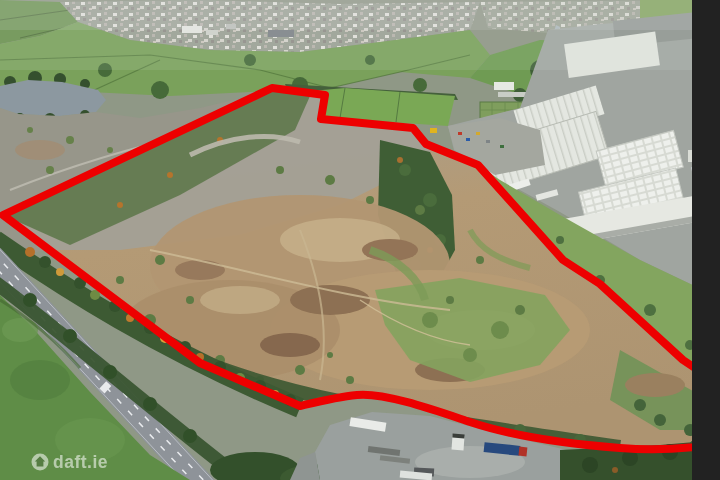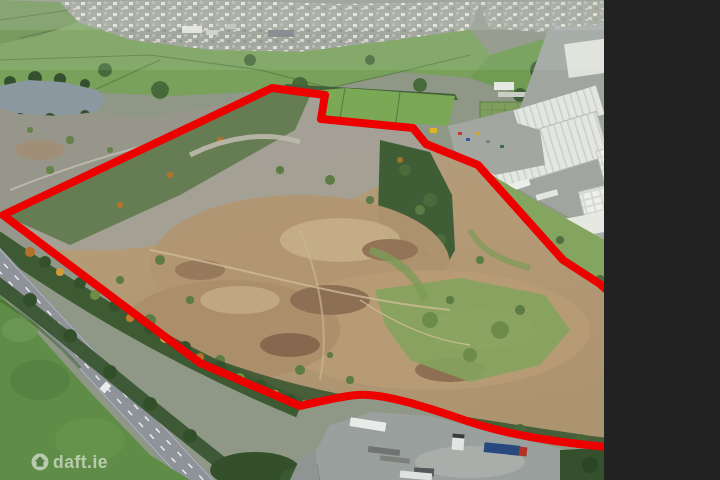--- a/index.html
+++ b/index.html
@@ -1,16 +1,16 @@
 <!DOCTYPE html>
 <html><head>
 <meta charset="utf-8">
 <style>
   html,body{margin:0;padding:0;background:#222;}
-  .photo-frame{width:604px;height:480px;overflow:hidden;position:relative;font-family:"Liberation Sans",sans-serif;text-align:right;}
+  .photo-frame{width:692px;height:480px;overflow:hidden;position:relative;font-family:"Liberation Sans",sans-serif;text-align:right;}
   svg{display:block;}
   .wm-text{font-family:"Liberation Sans",sans-serif;font-size:17.5px;font-weight:600;letter-spacing:.5px;}
 </style>
 </head>
 <body>
 
 <div class="photo-frame">
 <svg width="720" height="480" viewBox="0 0 720 480" xmlns="http://www.w3.org/2000/svg">
   <defs>
     <linearGradient id="siteGrad" x1="0" y1="0" x2="0.3" y2="1">

